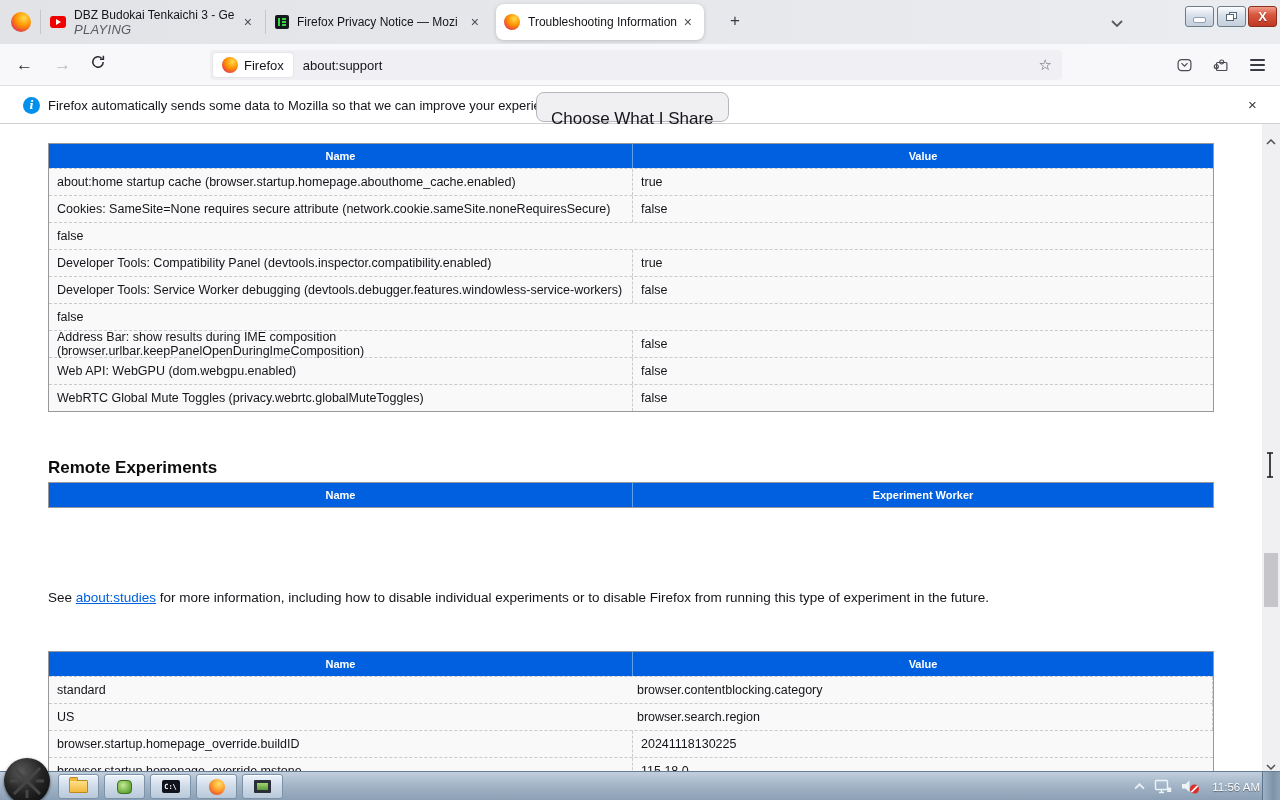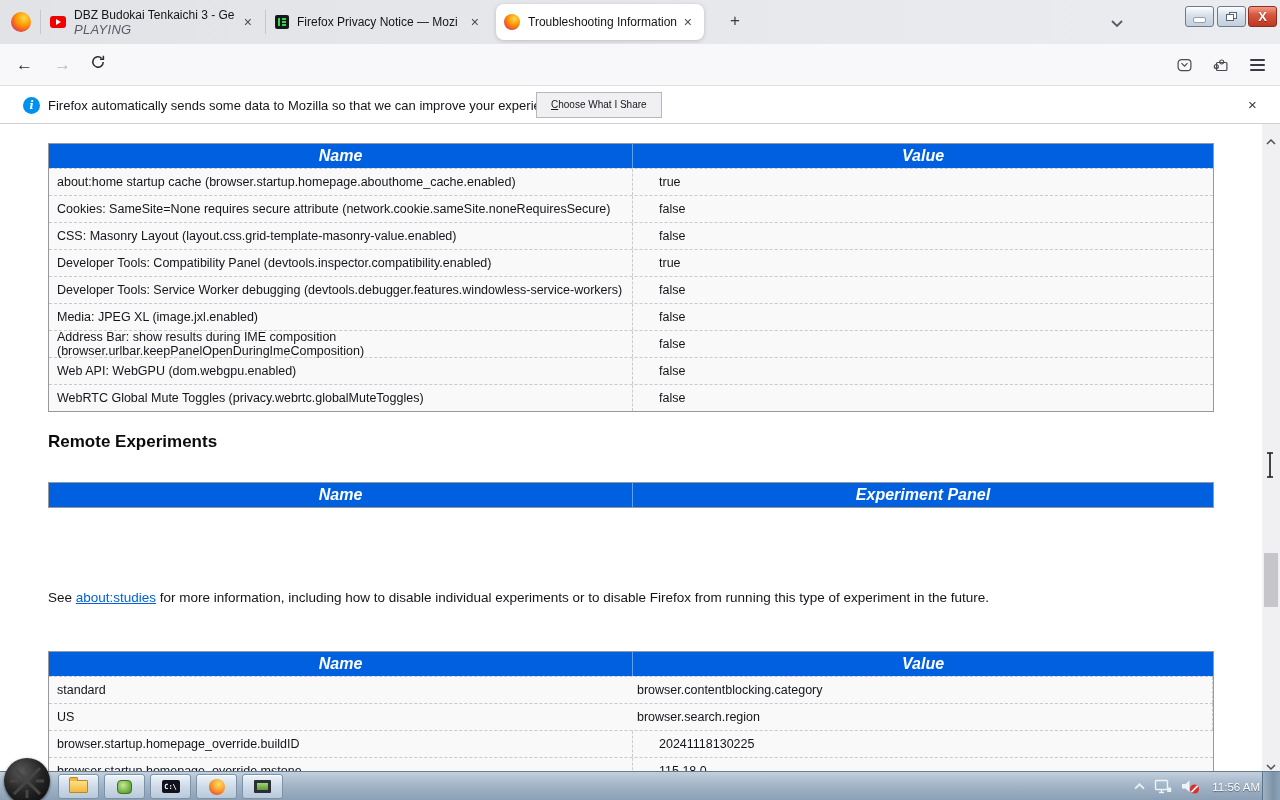--- a/index.html
+++ b/index.html
@@ -52,33 +52,33 @@
   .nav-right-icon{position:absolute;top:13px;}
   .hamburger{width:15px;height:12px;display:flex;flex-direction:column;justify-content:space-between;}
   .hamburger i{height:1.8px;background:#3a3a42;display:block;border-radius:1px;}
 
   
   .infobar{position:absolute;top:86px;left:0;width:1280px;height:38px;background:#fff;
            border-bottom:1px solid #cfcfd4;box-sizing:border-box;}
   .info-icon{position:absolute;left:23px;top:11px;width:17px;height:17px;border-radius:50%;background:#0090ed;
     color:#fff;font:italic bold 11px "DejaVu Serif",serif;display:flex;align-items:center;justify-content:center;}
   .info-msg{position:absolute;left:48px;top:12px;font-size:13px;color:#15141a;}
-  .info-btn{position:absolute;left:536px;top:6px;height:26px;padding:0 14px;display:block;line-height:24px;
-    background:#f0f0f3;border:1px solid #b6b6bd;border-radius:0;font-size:10px;color:#15141a;box-sizing:border-box;}
+  .info-btn{position:absolute;left:536px;top:6px;height:26px;padding:14px 14px;display:block;line-height:24px;
+    background:#f0f0f3;border:1px solid #b6b6bd;border-radius:8px;font-size:17px;color:#15141a;box-sizing:border-box;}
   .info-btn::first-letter{text-decoration:underline;}
   .info-close{position:absolute;left:1248px;top:10px;font-size:15px;color:#3a3a40;}
 
   
   .content{position:absolute;top:124px;left:0;width:1262px;height:647px;background:#fff;overflow:hidden;}
   .tbl{position:absolute;left:48px;width:1166px;box-sizing:border-box;border:1px solid #97979c;background:#f9f9fa;}
   .thead{display:flex;height:24px;background:#0060df;}
-  .th{color:#fff;font-weight:bold;font-size:16px;display:flex;align-items:center;justify-content:center;box-sizing:border-box;font-style:italic;}
+  .th{color:#fff;font-weight:bold;font-size:11px;display:flex;align-items:center;justify-content:center;box-sizing:border-box;}
   .th.c1{width:584px;border-right:1px solid #5fa0ef;}
   .th.c2{flex:1;}
-  .tr{display:flex;height:26px;border-top:1px dashed #c9c9ce;gap:18px;}
+  .tr{display:flex;height:26px;border-top:1px dashed #c9c9ce;}
   .td{font-size:12.5px;color:#15141a;display:flex;align-items:center;padding-left:8px;box-sizing:border-box;}
   .td.c1{width:584px;border-right:1px dashed #c9c9ce;}
   .td.c2{flex:1;}
   .sec-heading{position:absolute;left:48px;font-size:17px;font-weight:700;color:#0c0c0d;}
   .note{position:absolute;left:48px;font-size:13.5px;color:#15141a;margin-top:38px;}
   .note a{color:#0061e0;text-decoration:underline;}
 
   
   .scrollbar{position:absolute;top:124px;right:0;width:18px;height:647px;background:#f0f0f2;}
   .sb-thumb{position:absolute;left:2px;top:429px;width:14px;height:54px;background:#c6c6ca;}
@@ -164,20 +164,28 @@
 <div class="navbar">
   <div class="nav-arrow" style="left:16px;color:#2a2a32">←</div>
   <div class="nav-arrow" style="left:54px;color:#b8b8bf">→</div>
   <div class="nav-arrow" style="left:90px">
     <svg width="16" height="16" viewBox="0 0 16 16">
       <path d="M13.2 8a5.2 5.2 0 1 1-1.6-3.75" fill="none" stroke="#2a2a32" stroke-width="1.5"></path>
       <path d="M13.4 1.8v3.4h-3.4" fill="none" stroke="#2a2a32" stroke-width="1.5"></path>
       </svg>
   </div>
 
+  <div class="urlbar">
+    <div class="identity-chip">
+      <div class="fx-icon" style="width:16px;height:16px"></div>
+      <span>Firefox</span>
+    </div>
+    <span class="url-text">about:support</span>
+    <span class="star">☆</span>
+  </div>
 
   <div class="nav-right-icon" style="left:1176px">
     <svg width="17" height="16" viewBox="0 0 16 16">
       <rect x="1.6" y="2.6" width="12.8" height="11" rx="3.4" fill="none" stroke="#4a4a52" stroke-width="1.2"></rect>
       <path d="M5 6.2 L8 9.2 L11 6.2" fill="none" stroke="#4a4a52" stroke-width="1.2"></path>
       </svg>
   </div>
   <div class="nav-right-icon" style="left:1213px">
     <svg width="17" height="16" viewBox="0 0 16 16">
       <rect x="3" y="5.5" width="10.4" height="8" rx="1" fill="none" stroke="#4a4a52" stroke-width="1.2"></rect>
@@ -208,54 +216,52 @@
     </div>
     <div class="tr">
       <div class="td c1">about:home startup cache (browser.startup.homepage.abouthome_cache.enabled)</div>
       <div class="td c2">true</div>
       </div>
     <div class="tr">
       <div class="td c1">Cookies: SameSite=None requires secure attribute (network.cookie.sameSite.noneRequiresSecure)</div>
       <div class="td c2">false</div>
       </div>
     <div class="tr">
-      <div class="td c1">CSS: Masonry Layout (layout.css.grid-template-masonry-value.enabled)</div>
       <div class="td c2">false</div>
       </div>
     <div class="tr">
       <div class="td c1">Developer Tools: Compatibility Panel (devtools.inspector.compatibility.enabled)</div>
       <div class="td c2">true</div>
       </div>
     <div class="tr">
       <div class="td c1">Developer Tools: Service Worker debugging (devtools.debugger.features.windowless-service-workers)</div>
       <div class="td c2">false</div>
       </div>
     <div class="tr">
-      <div class="td c1">Media: JPEG XL (image.jxl.enabled)</div>
       <div class="td c2">false</div>
       </div>
     <div class="tr">
       <div class="td c1">Address Bar: show results during IME composition (browser.urlbar.keepPanelOpenDuringImeComposition)</div>
       <div class="td c2">false</div>
       </div>
     <div class="tr">
       <div class="td c1">Web API: WebGPU (dom.webgpu.enabled)</div>
       <div class="td c2">false</div>
       </div>
     <div class="tr">
       <div class="td c1">WebRTC Global Mute Toggles (privacy.webrtc.globalMuteToggles)</div>
       <div class="td c2">false</div>
       </div>
   </div>
 
-  <div class="sec-heading" style="top:308px">Remote Experiments</div>
+  <div class="sec-heading" style="top:334px">Remote Experiments</div>
   <div class="tbl" style="top:358px">
     <div class="thead">
       <div class="th c1">Name</div>
-      <div class="th c2">Experiment Panel</div>
+      <div class="th c2">Experiment Worker</div>
     </div>
   </div>
 
   <div class="note" style="top:428px"><span>See </span><a href="#">about:studies</a><span> for more information, including how to disable individual experiments or to disable Firefox from running this type of experiment in the future.</span></div>
 
   <div class="tbl" style="top:527px">
     <div class="thead">
       <div class="th c1">Name</div>
       <div class="th c2">Value</div>
     </div>

